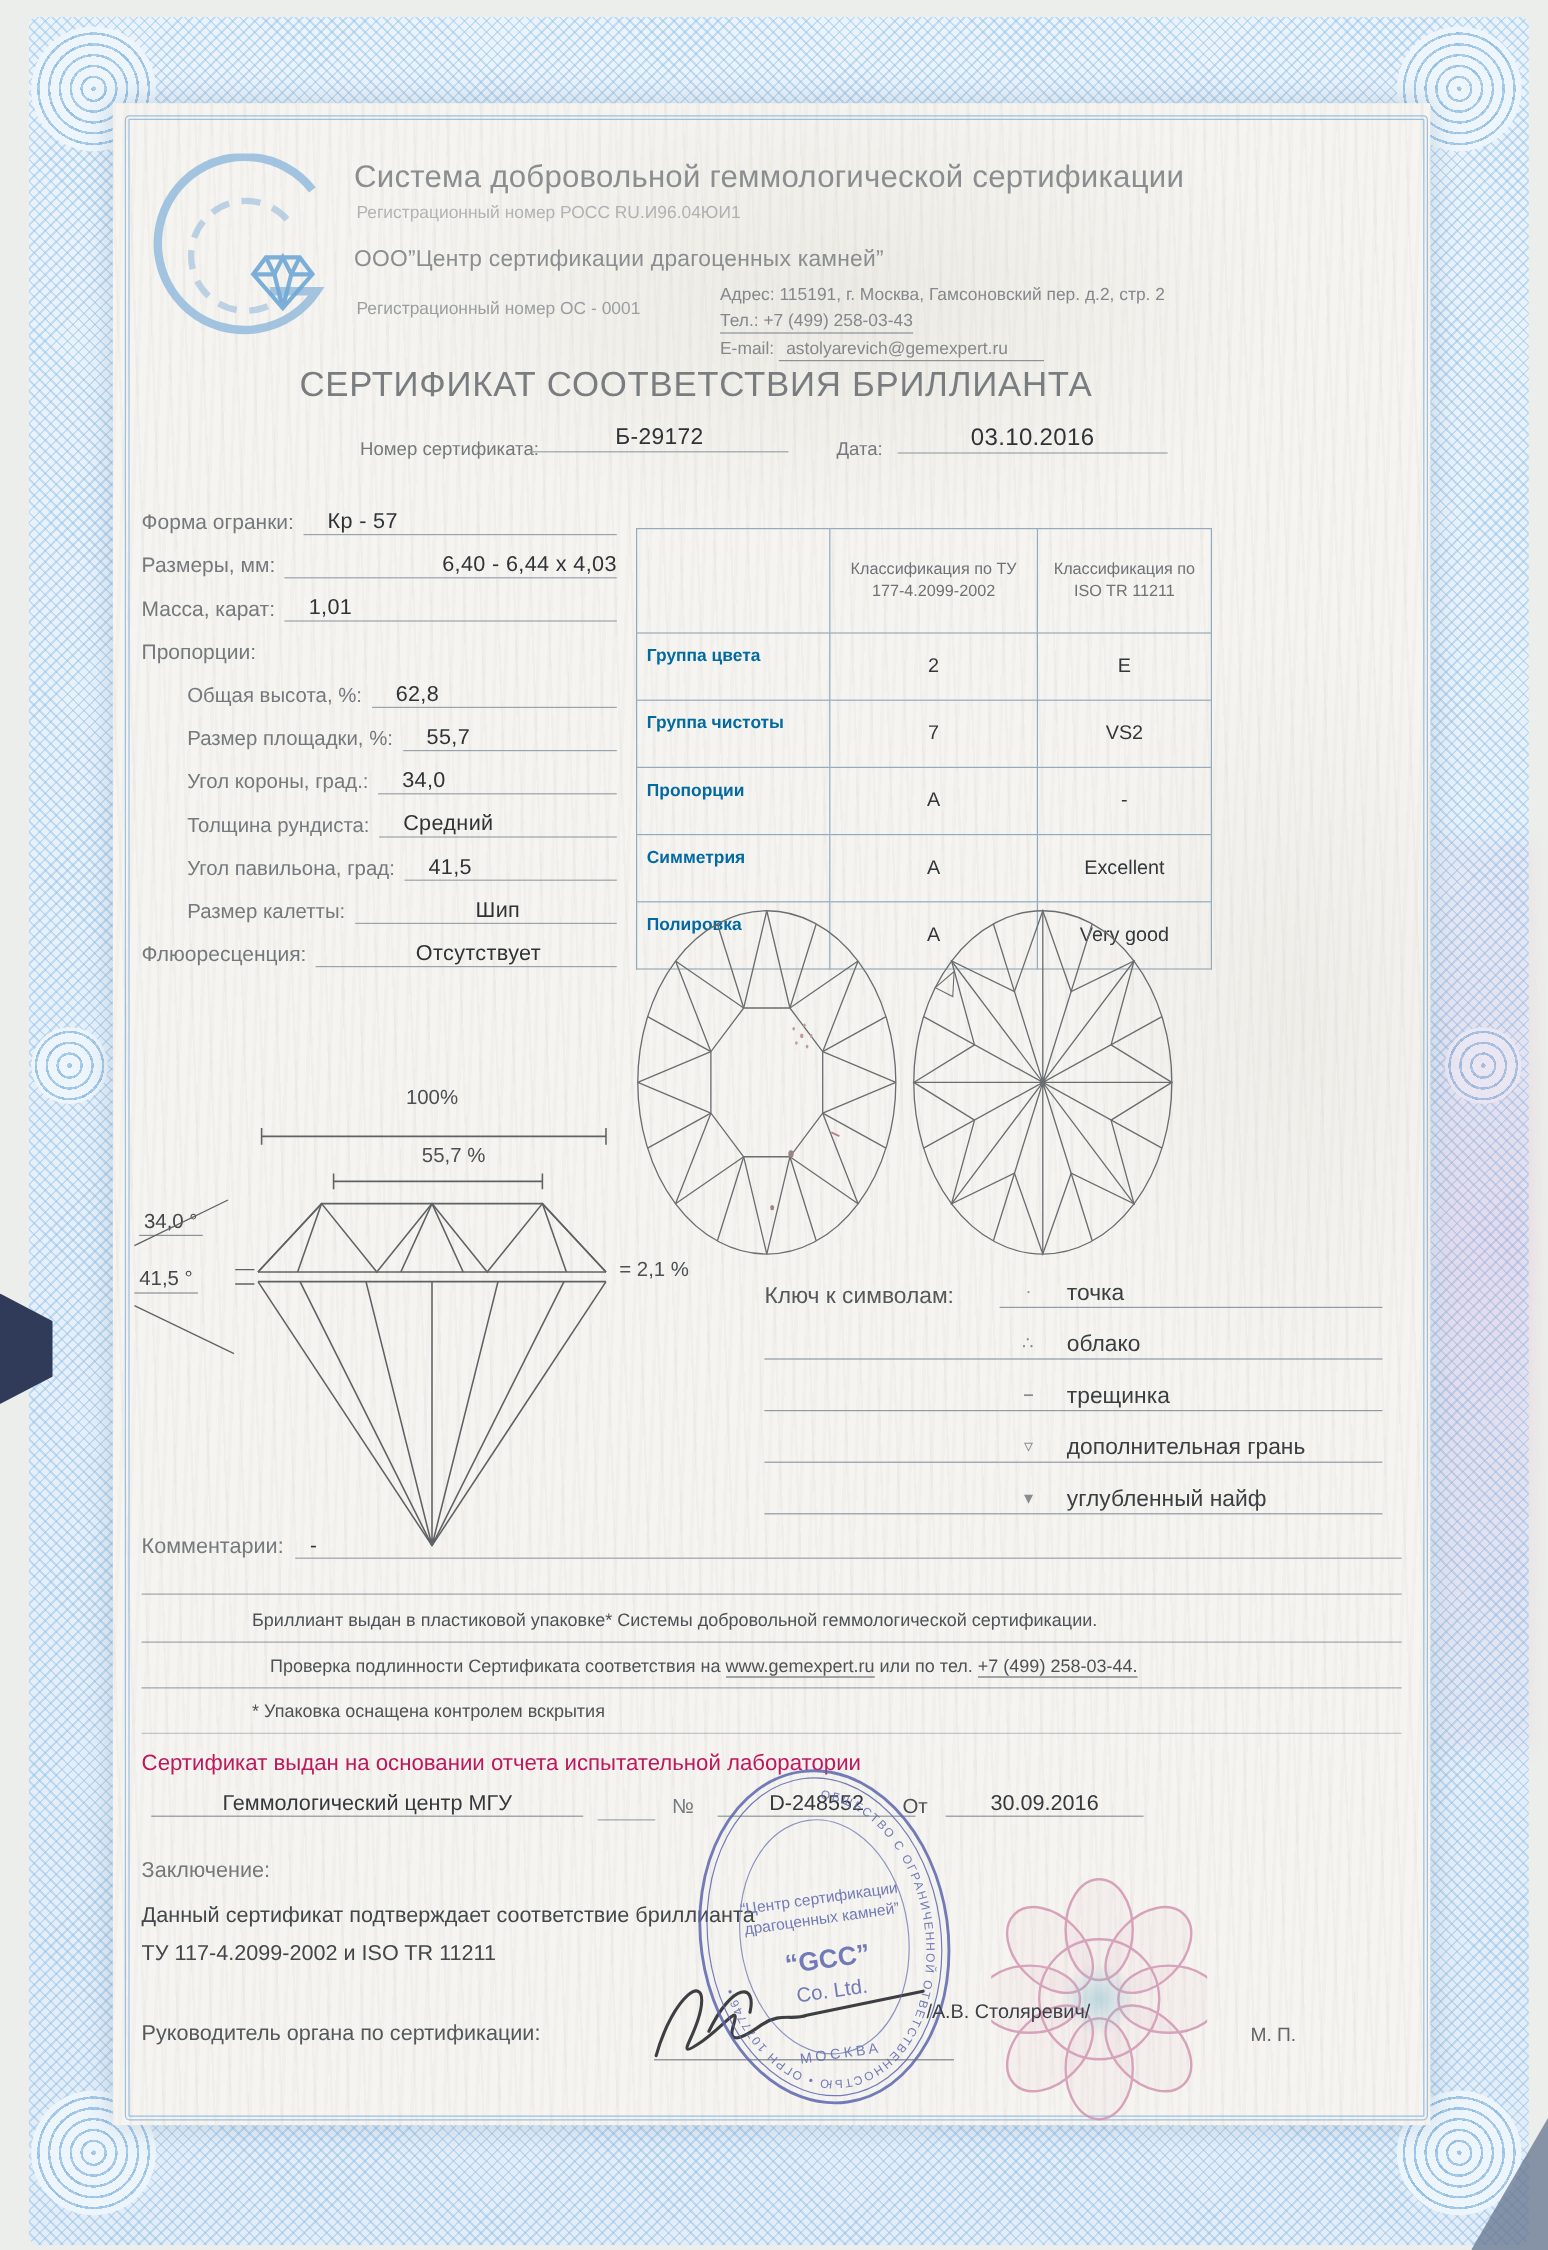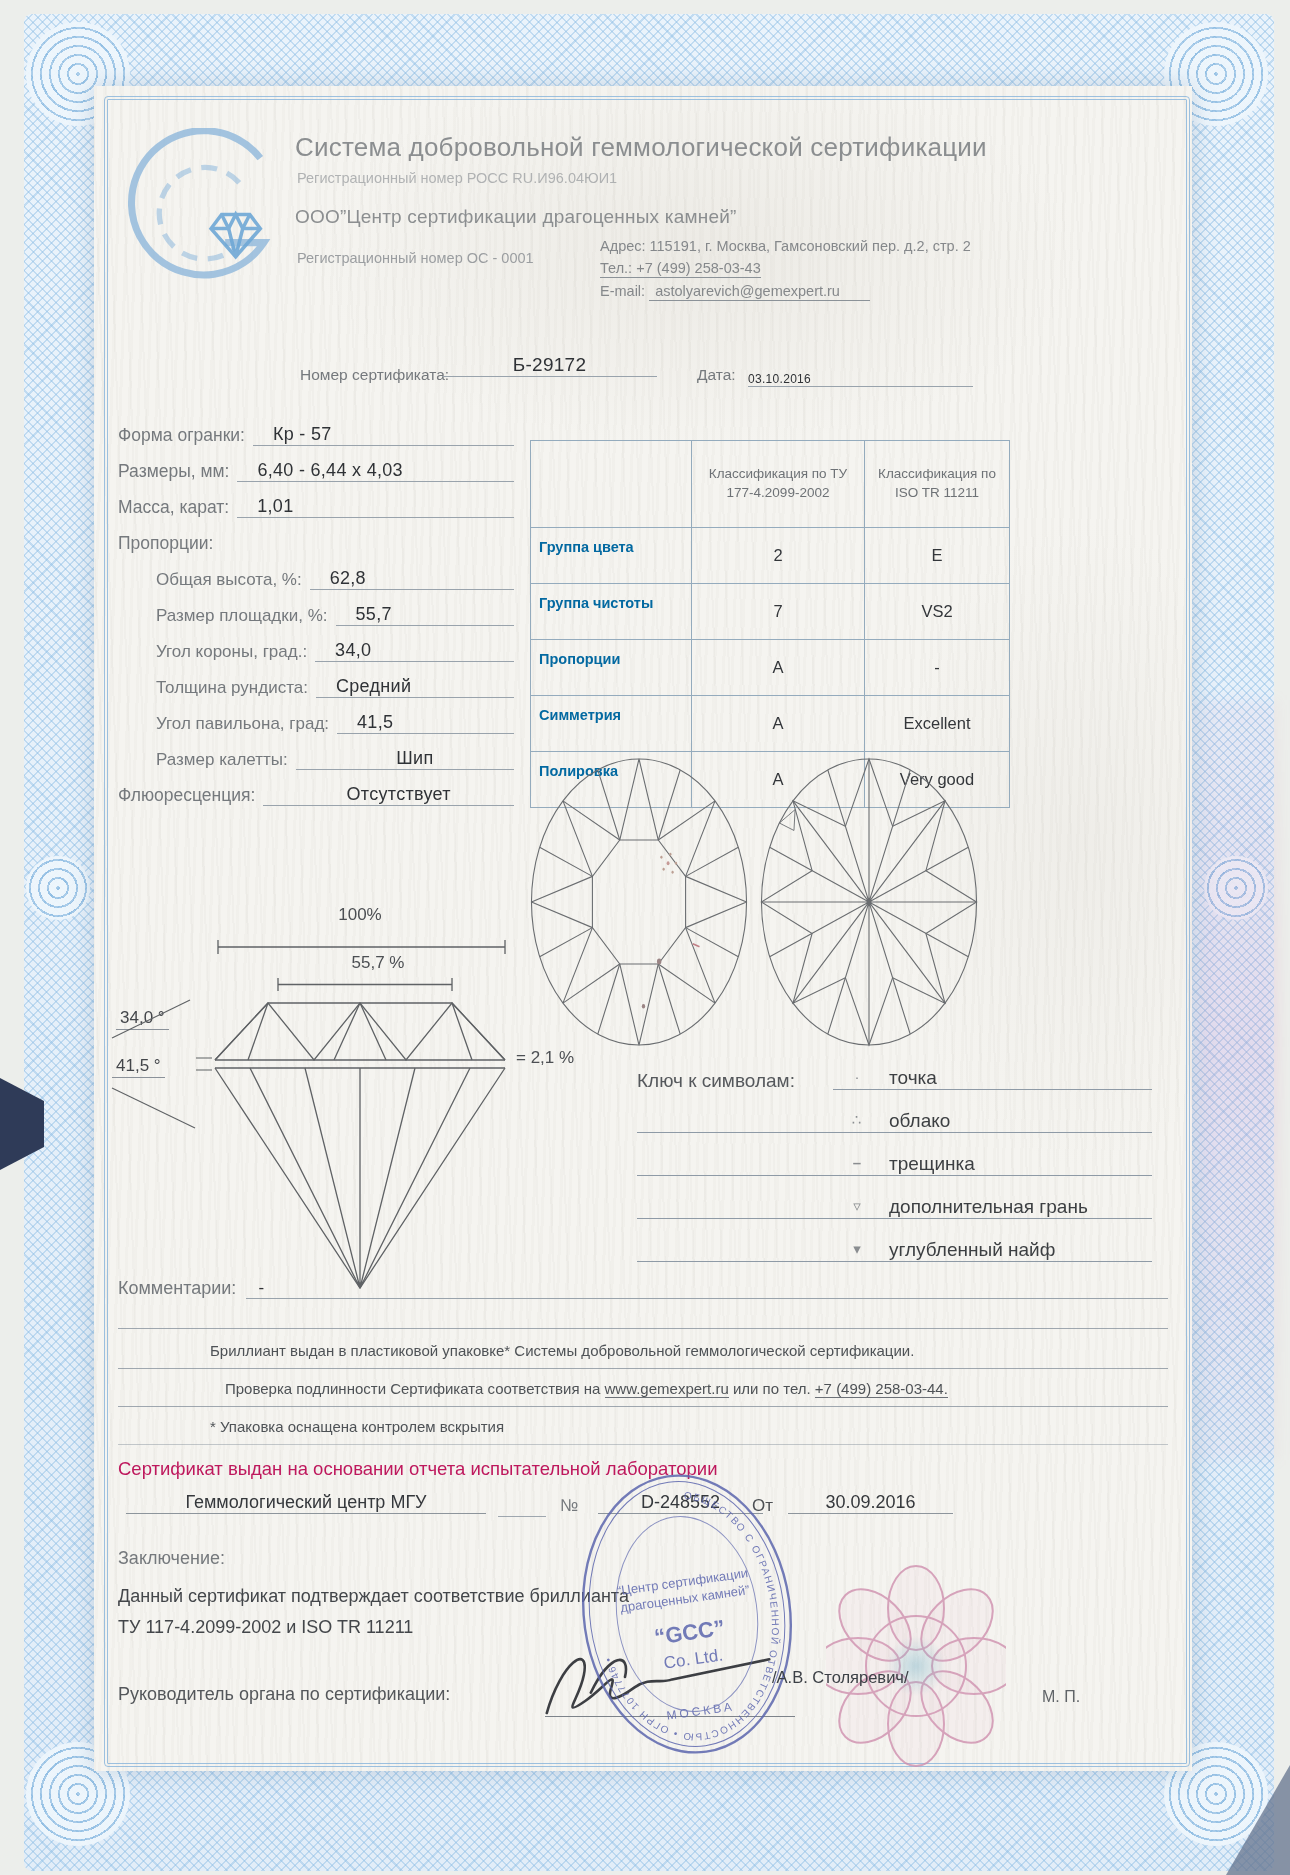--- a/index.html
+++ b/index.html
@@ -110,34 +110,35 @@
   <div class="abs hdr-big" style="left:295px;top:206px;font-size:19px;">ООО”Центр сертификации драгоценных камней”</div>
   <div class="abs hdr-small" style="left:297px;top:250px;">Регистрационный номер ОС - 0001</div>
 
   <div class="abs hdr-small" style="left:600px;top:238px;color:#85888b;">Адрес: 115191, г. Москва, Гамсоновский пер.  д.2, стр. 2</div>
   <div class="abs hdr-small" style="left:600px;top:260px;color:#85888b;border-bottom:1px solid #8b9298;padding-bottom:1px;">Тел.: +7 (499) 258-03-43</div>
   <div class="abs hdr-small" style="left:600px;top:283px;color:#85888b;">
     <span>E-mail:</span>
     <span style="border-bottom:1px solid #8b9298;padding:0 30px 1px 6px;">astolyarevich@gemexpert.ru</span>
   </div>
 
+  <div class="abs doc-title" style="left:230px;top:305px;width:700px;">СЕРТИФИКАТ СООТВЕТСТВИЯ БРИЛЛИАНТА</div>
 
   <div class="abs lbl" style="left:300px;top:366px;font-size:15.5px;">Номер сертификата:</div>
   <div class="abs val uline" style="left:442px;top:354px;width:215px;text-align:center;font-size:19px;">Б-29172</div>
   <div class="abs lbl" style="left:697px;top:366px;font-size:15.5px;">Дата:</div>
-  <div class="abs val uline" style="left:748px;top:372px;width:225px;font-size:12px;">03.10.2016</div>
+  <div class="abs val uline" style="left:748px;top:354px;width:225px;text-align:center;font-size:20px;">03.10.2016</div>
 
   <div class="fields">
     <div class="frow">
       <span class="flabel lbl">Форма огранки:</span>
       <span class="fval val uline">Кр - 57</span>
     </div>
     <div class="frow">
       <span class="flabel lbl">Размеры, мм:</span>
-      <span class="fval val uline" style="text-align:left;">6,40 - 6,44 x 4,03</span>
+      <span class="fval val uline" style="text-align:right;">6,40 - 6,44 x 4,03</span>
     </div>
     <div class="frow">
       <span class="flabel lbl">Масса, карат:</span>
       <span class="fval val uline">1,01</span>
     </div>
     <div class="frow">
       <span class="flabel lbl">Пропорции:</span>
       <span class="fval val noline"></span>
     </div>
     <div class="frow ind">

